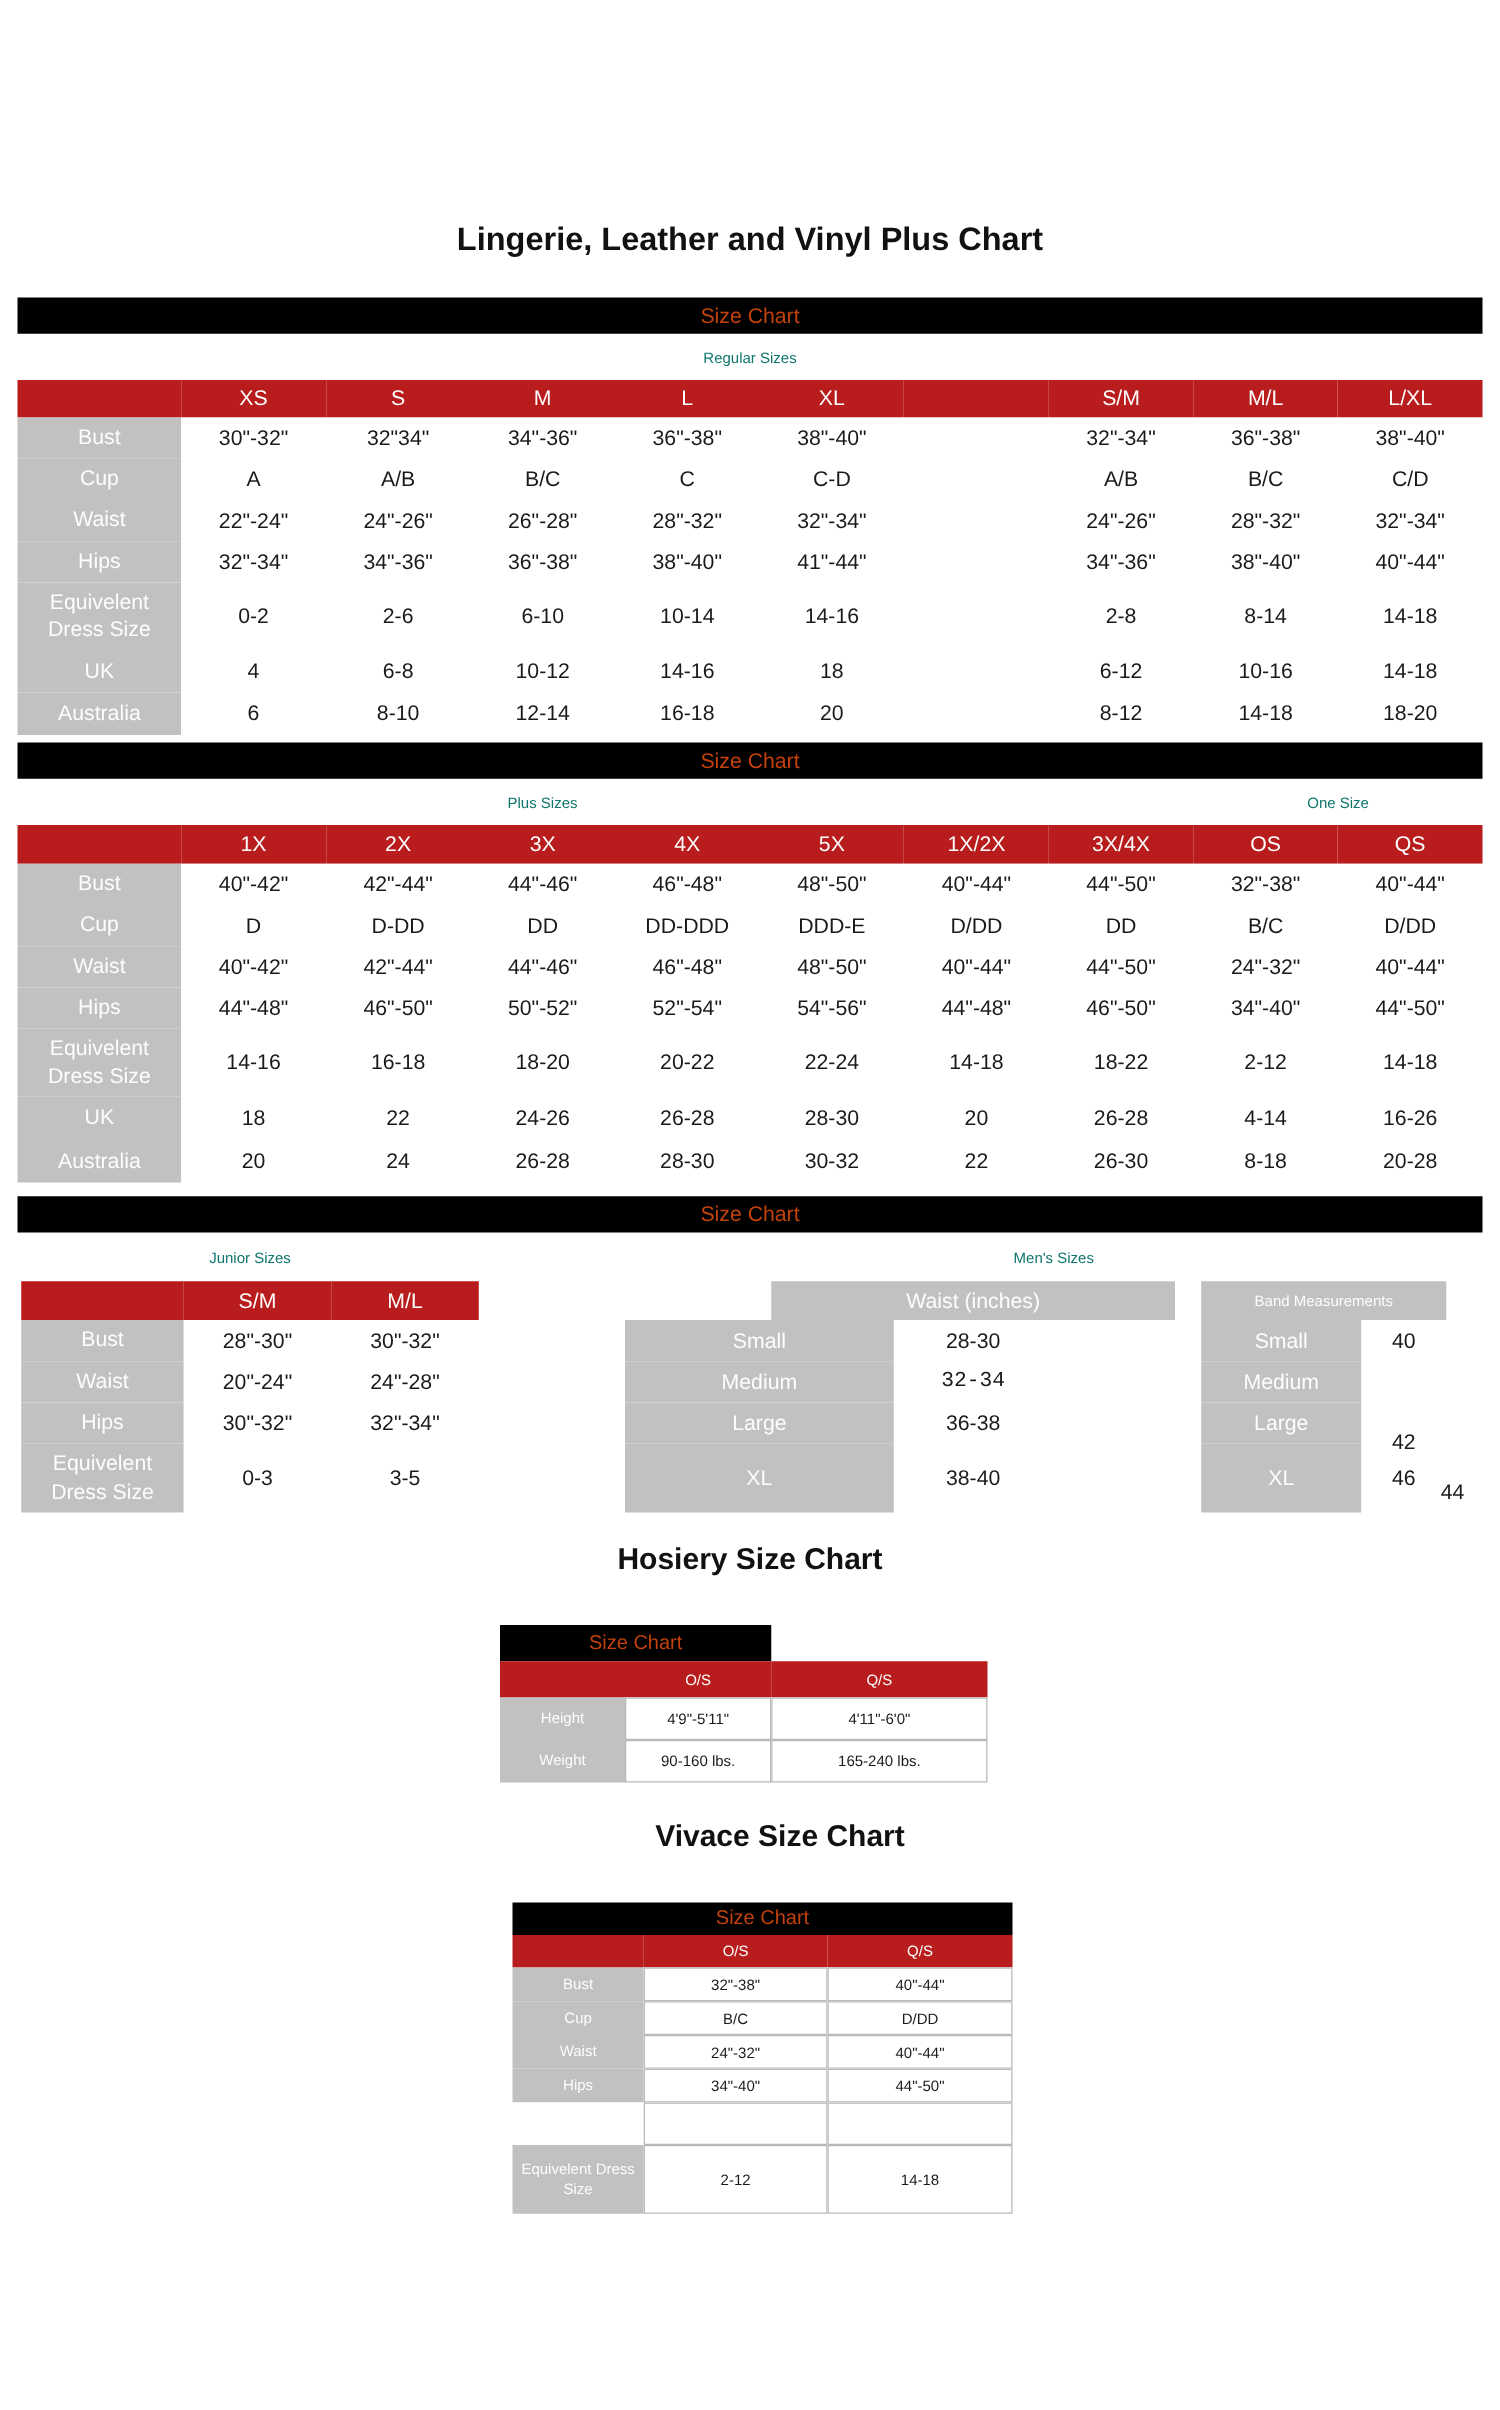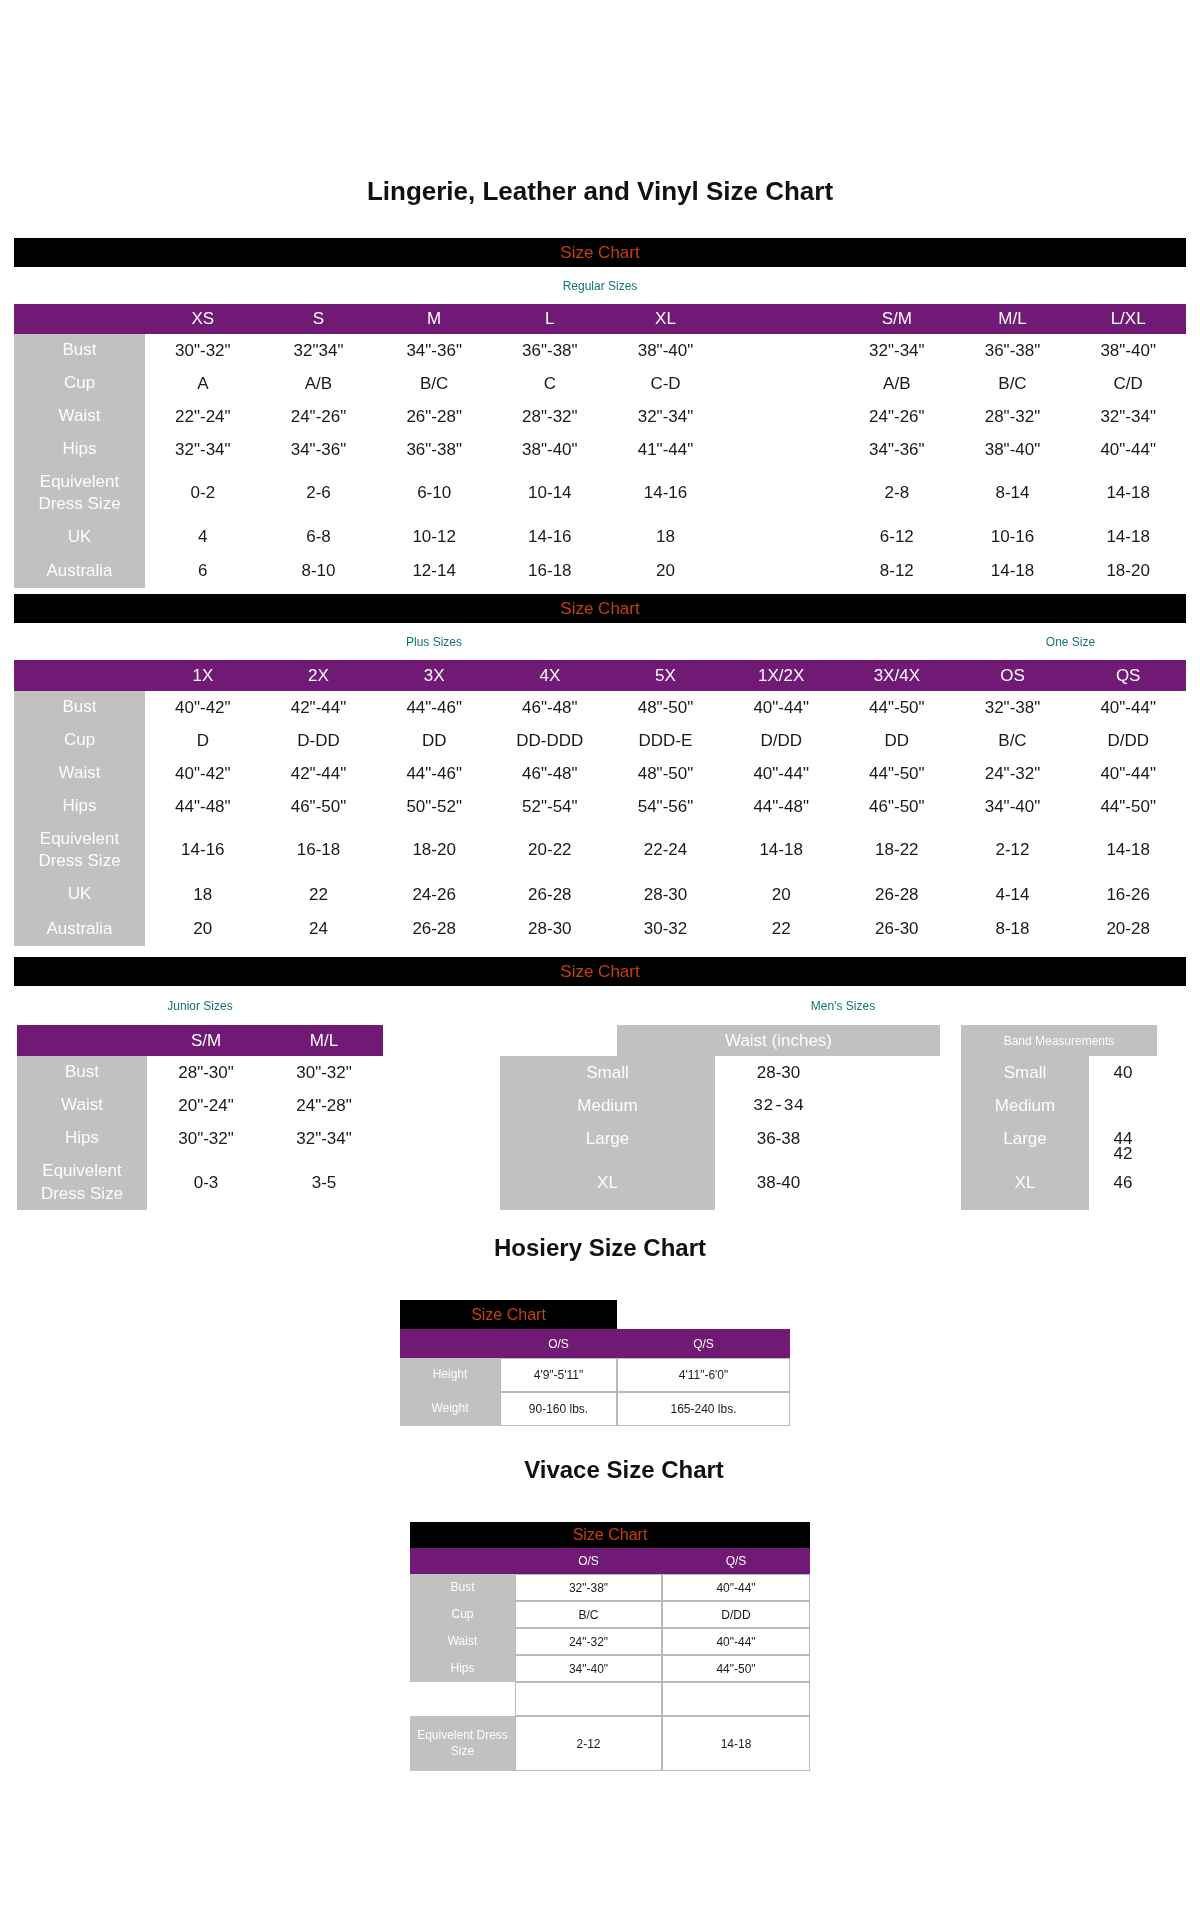--- a/index.html
+++ b/index.html
@@ -8,34 +8,34 @@
   .title{position:absolute;left:0;width:1200px;text-align:center;font-weight:bold;color:#111;}
   #main-title{top:176px;font-size:26px;}
   #hosiery-title{top:1234px;font-size:24px;}
   #vivace-title{top:1456px;font-size:24px;margin-left:24px;}
   .bar{position:absolute;background:#000;color:#c2410c;font-size:17px;
        display:flex;align-items:center;justify-content:center;}
   .sec-label{position:absolute;color:#0f766e;font-size:12px;
        display:flex;align-items:center;justify-content:center;}
   .grid{position:absolute;display:grid;}
   .grid>div{display:flex;align-items:center;justify-content:center;text-align:center;}
-  .hcell{background:#701a75;color:#fdfdfd;font-size:17px;}
+  .hcell{background:#b91c1c;color:#fdfdfd;font-size:17px;}
   .lcell{background:#c1c1c1;color:#fdfdfd;font-size:17px;line-height:1.3;padding:0 6px;box-sizing:border-box;}
   .dcell{background:#ffffff;color:#1a1a1a;font-size:17px;}
   .blankcell{background:#ffffff;}
   .bordered{border:1px solid #b9b9b9;box-sizing:border-box;}
   .fs16>div{font-size:12px;}
   .mcell{position:absolute;display:flex;align-items:center;justify-content:center;text-align:center;}
   .mlabel{background:#c1c1c1;color:#fdfdfd;font-size:17px;}
   .mvalue{color:#1a1a1a;font-size:17px;}
 </style>
 </head>
 <body>
 
-<div class="title" id="main-title">Lingerie, Leather and Vinyl Size Chart</div>
+<div class="title" id="main-title">Lingerie, Leather and Vinyl Plus Chart</div>
 
 <div class="bar" style="left:14px;top:238px;width:1172px;height:29px">Size Chart</div>
 <div class="sec-label" style="left:0;top:271px;width:1200px;height:30px">Regular Sizes</div>
 <div class="grid" id="regular-table" style="left: 14px; top: 304px; width: 1172px; grid-template-columns: 131px repeat(9, 1fr); grid-template-rows: 30px 33px 33px 33px 33px 54px 34px 34px;">
     <div class="hcell"></div>
     <div class="hcell">XS</div>
     <div class="hcell">S</div>
     <div class="hcell">M</div>
     <div class="hcell">L</div>
     <div class="hcell">XL</div>
@@ -234,21 +234,21 @@
     <div class="mcell mvalue" style="left: 617px; top: 1155px; width: 323px; height: 55px;">38-40</div>
   </div>
 
 <div class="mcell mlabel" style="left:961px;top:1025px;width:196px;height:31px;font-size:12px">Band Measurements</div>
 <div id="mens-band-rows">
     <div class="mcell mlabel" style="left: 961px; top: 1056px; width: 128px; height: 33px;">Small</div>
     <div class="mcell mvalue" style="left: 1089px; top: 1056px; width: 68px; height: 33px;">40</div>
     <div class="mcell mlabel" style="left: 961px; top: 1089px; width: 128px; height: 33px;">Medium</div>
     <div class="mcell mvalue" style="left: 1089px; top: 1089px; width: 68px; height: 33px; margin-top: 48px;">42</div>
     <div class="mcell mlabel" style="left: 961px; top: 1122px; width: 128px; height: 33px;">Large</div>
-    <div class="mcell mvalue" style="left: 1089px; top: 1122px; width: 68px; height: 33px;">44</div>
+    <div class="mcell mvalue" style="left: 1089px; top: 1177px; width: 68px; height: 33px; padding-left: 39px;">44</div>
     <div class="mcell mlabel" style="left: 961px; top: 1155px; width: 128px; height: 55px;">XL</div>
     <div class="mcell mvalue" style="left: 1089px; top: 1155px; width: 68px; height: 55px;">46</div>
   </div>
 
 <div class="title" id="hosiery-title">Hosiery Size Chart</div>
 <div class="bar" style="left:400px;top:1300px;width:217px;height:29px;font-size:16px">Size Chart</div>
 <div class="grid fs16" id="hosiery-table" style="left: 400px; top: 1329px; width: 390px; grid-template-columns: 100px 117px 173px; grid-template-rows: 29px 34px 34px;">
     <div class="hcell"></div>
     <div class="hcell">O/S</div>
     <div class="hcell">Q/S</div>

